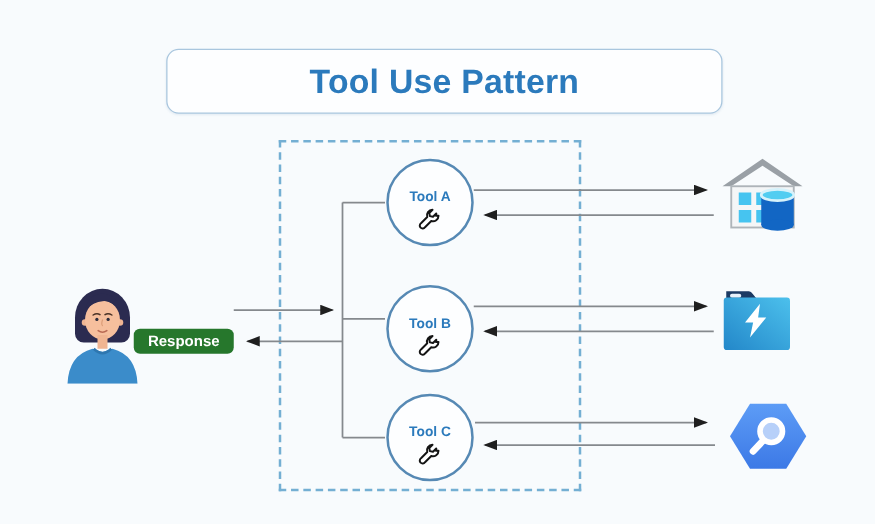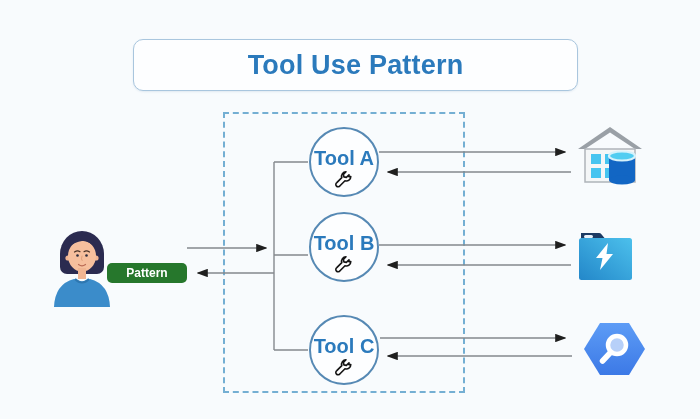--- a/index.html
+++ b/index.html
@@ -32,22 +32,22 @@
   .dashed-box{
     position:absolute;left:223px;top:112px;width:242px;height:281px;
     border:2px dashed var(--dashed);background:transparent;
   }
 
   .tool-circle{
     position:absolute;left:309px;width:70px;height:70px;border-radius:50%;
     background:#fdfeff;border:2px solid var(--circleBorder);
     display:flex;flex-direction:column;align-items:center;justify-content:center;gap:1px;
   }
-  .tool-circle .tool-label{color:var(--accent);font-size:20px;font-weight:600;line-height:1;margin-top:15px;}
-  .tool-a{top:127px;} .tool-b{top:212px;justify-content:center;} .tool-c{top:315px;}
+  .tool-circle .tool-label{color:var(--accent);font-size:11px;font-weight:600;line-height:1;margin-top:15px;}
+  .tool-a{top:127px;} .tool-b{top:228px;justify-content:center;} .tool-c{top:315px;}
 
   .wire-layer{position:absolute;left:0;top:0;width:700px;height:419px;pointer-events:none;}
 
   .target-icon{position:absolute;}
   .icon-warehouse{left:576px;top:124px;width:68px;height:64px;}
   .icon-folder{left:577px;top:229px;width:57px;height:53px;}
   .icon-hexagon{left:583px;top:321px;width:63px;height:56px;}
 
   .caption{
     position:absolute;right:7px;top:383px;color:var(--caption);
@@ -74,21 +74,21 @@
     <circle cx="29.5" cy="33.5" r="1.3" fill="#2e2e3e"></circle>
     <circle cx="38.5" cy="33.5" r="1.3" fill="#2e2e3e"></circle>
     <path d="M34,34 q-1.2,3.5 0,4.5" stroke="#dd9f79" stroke-width="1" fill="none" stroke-linecap="round"></path>
     <path d="M30.5,42.5 q3.5,2.6 7,0" stroke="#b96a54" stroke-width="1.2" fill="none" stroke-linecap="round"></path>
     <rect x="30" y="46" width="8" height="11" fill="#f0b592"></rect>
     <path d="M6,85 Q7,62 26,57 L34,59.5 L42,57 Q61,62 62,85 Z" fill="#3b8cca"></path>
     <path d="M27,57 Q34,64 41,57" stroke="#2e77b0" stroke-width="2" fill="none"></path>
   </svg>
 
   <div class="msg response">
-    <span>Pattern</span>
+    <span>Response</span>
   </div>
 
   <div class="dashed-box"></div>
 
   <svg class="wire-layer" viewBox="0 0 700 419">
     <defs>
       <marker id="ah" viewBox="0 0 8 6" refX="7" refY="3" markerWidth="8" markerHeight="6" orient="auto-start-reverse">
         <path d="M0,0 L8,3 L0,6 Z" fill="var(--arrow,#1f1f1f)"></path>
       </marker>
     </defs>

